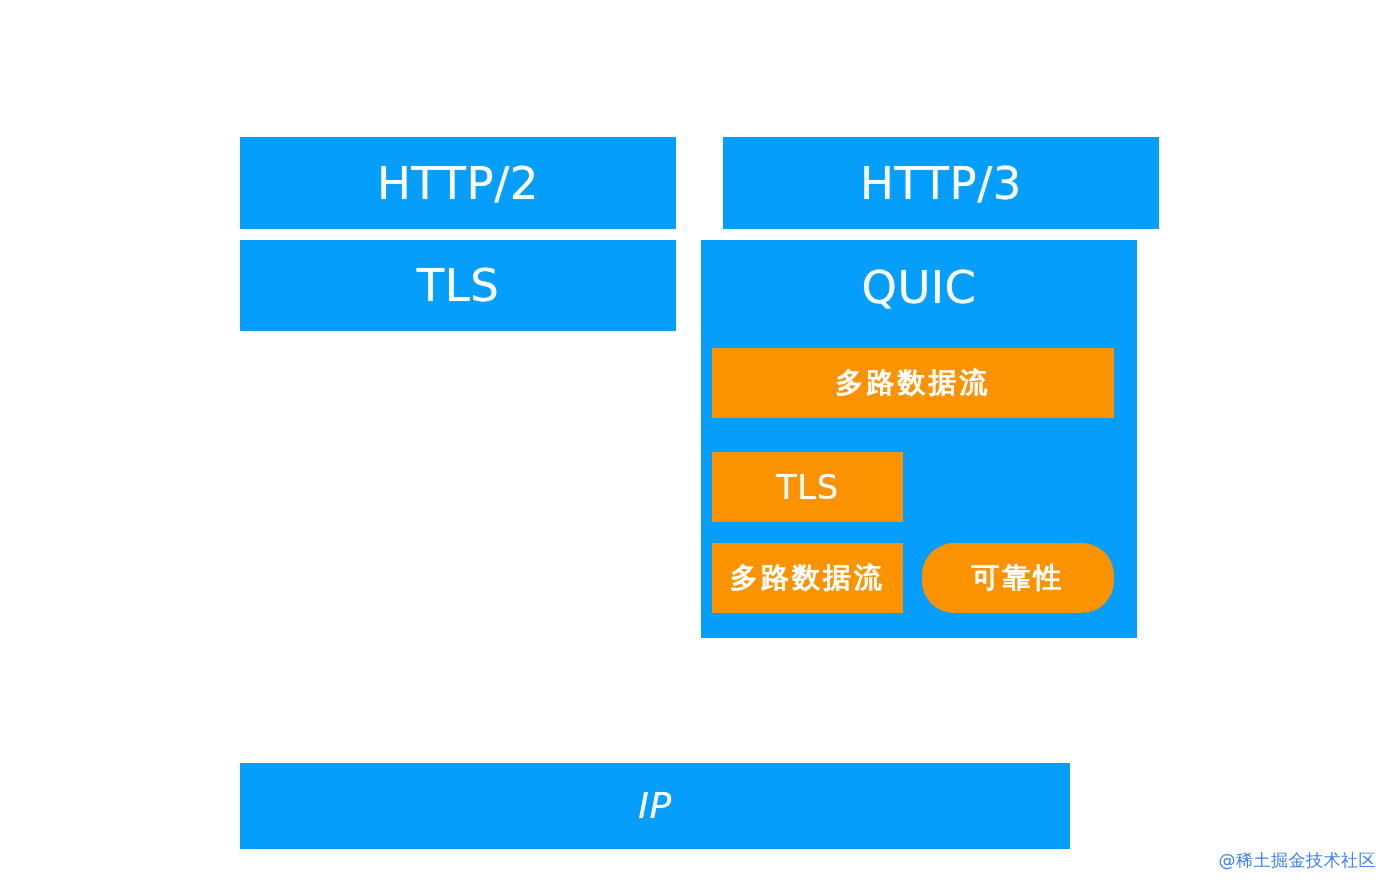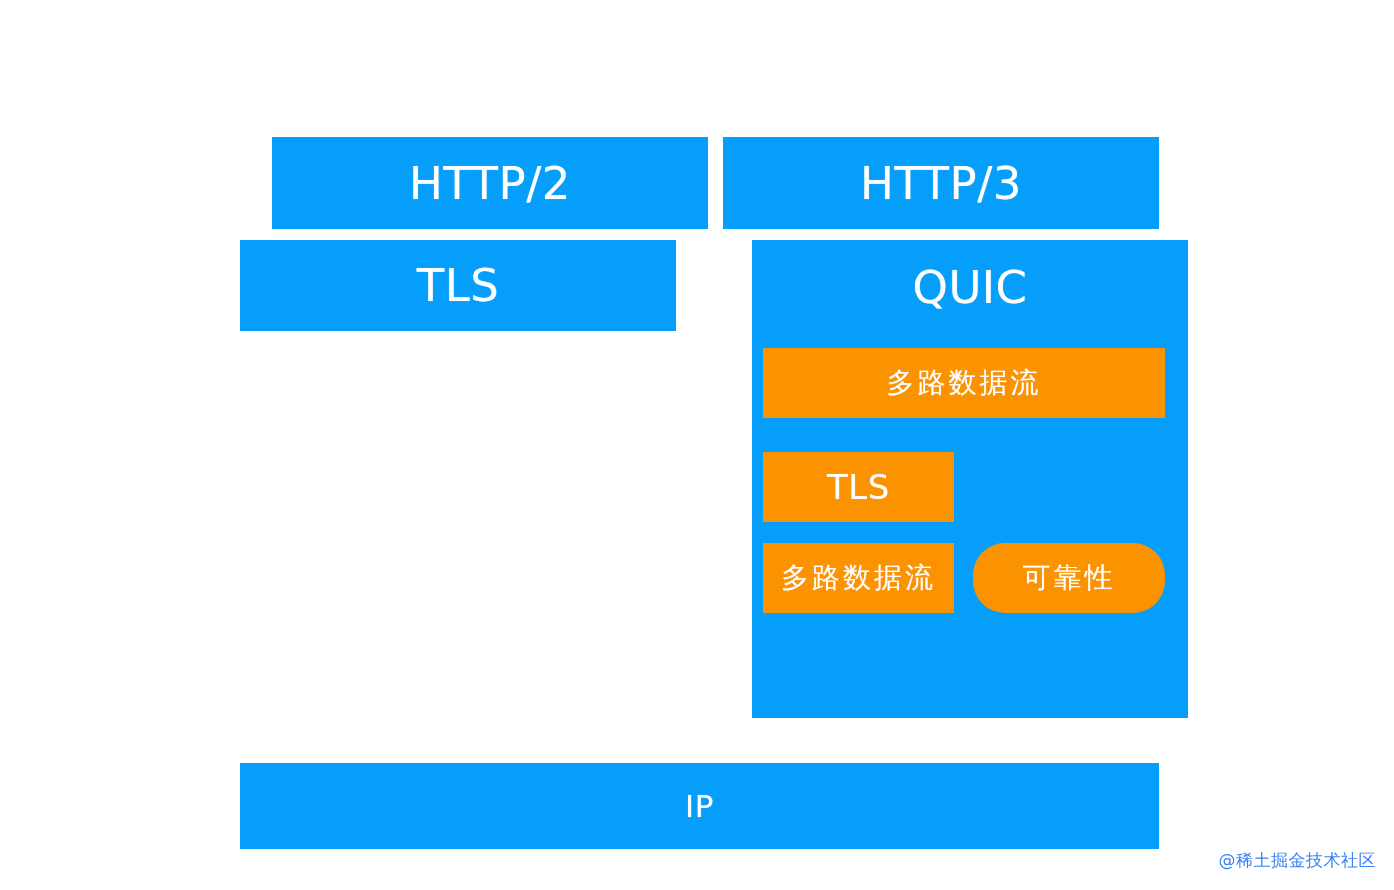--- a/index.html
+++ b/index.html
@@ -45,47 +45,46 @@
 
   
   .lbl-lat {
     font-family: "DejaVu Sans", "Liberation Sans", sans-serif;
     font-weight: 400;
     letter-spacing: 0.5px;
     text-shadow: 0 0 1px rgba(255,255,255,0.55);
   }
   .lbl-cjk {
     font-family: "DejaVu Sans", "Liberation Sans", sans-serif;
-    font-weight: 400;
+    font-weight: 700;
     letter-spacing: 3px;
     text-shadow: 0 0 1px rgba(255,255,255,0.45);
   }
 
   
   #box-http2 {
     left: 240px; top: 137px; width: 436px; height: 92px;
     font-size: 45px;
-    margin-left: 32px;
   }
   #box-tls-left {
     left: 240px; top: 240px; width: 436px; height: 91px;
     font-size: 45px;
   }
   #box-tcp {
     left: 240px; top: 347px; width: 436px; height: 398px;
     font-size: 45px;
   }
 
   
   #box-http3 {
     left: 723px; top: 137px; width: 436px; height: 92px;
     font-size: 45px;
   }
   #box-quic {
-    left: 752px; top: 240px; width: 436px; height: 478px;
+    left: 701px; top: 240px; width: 436px; height: 398px;
     display: block;
     padding: 18px;
   }
   #quic-title {
     position: absolute;
     left: 0; top: 0;
     width: 436px; height: 94px;
     display: flex;
     align-items: center;
     justify-content: center;
@@ -115,22 +114,23 @@
     border-radius: 32px;
   }
 
   #box-udp {
     left: 723px; top: 656px; width: 436px; height: 89px;
     font-size: 45px;
   }
 
   
   #box-ip {
-    left: 240px; top: 763px; width: 919px; height: 86px;
-    font-size: 31px;
+    left: 240px; top: 763px; width: 830px; height: 86px;
+    font-size: 36px;
+    font-style: italic;
   }
 
   
   #watermark {
     position: absolute;
     right: 18px;
     bottom: 18px;
     font-size: 17px;
     color: #3b82f6;
     letter-spacing: 0.5px;

